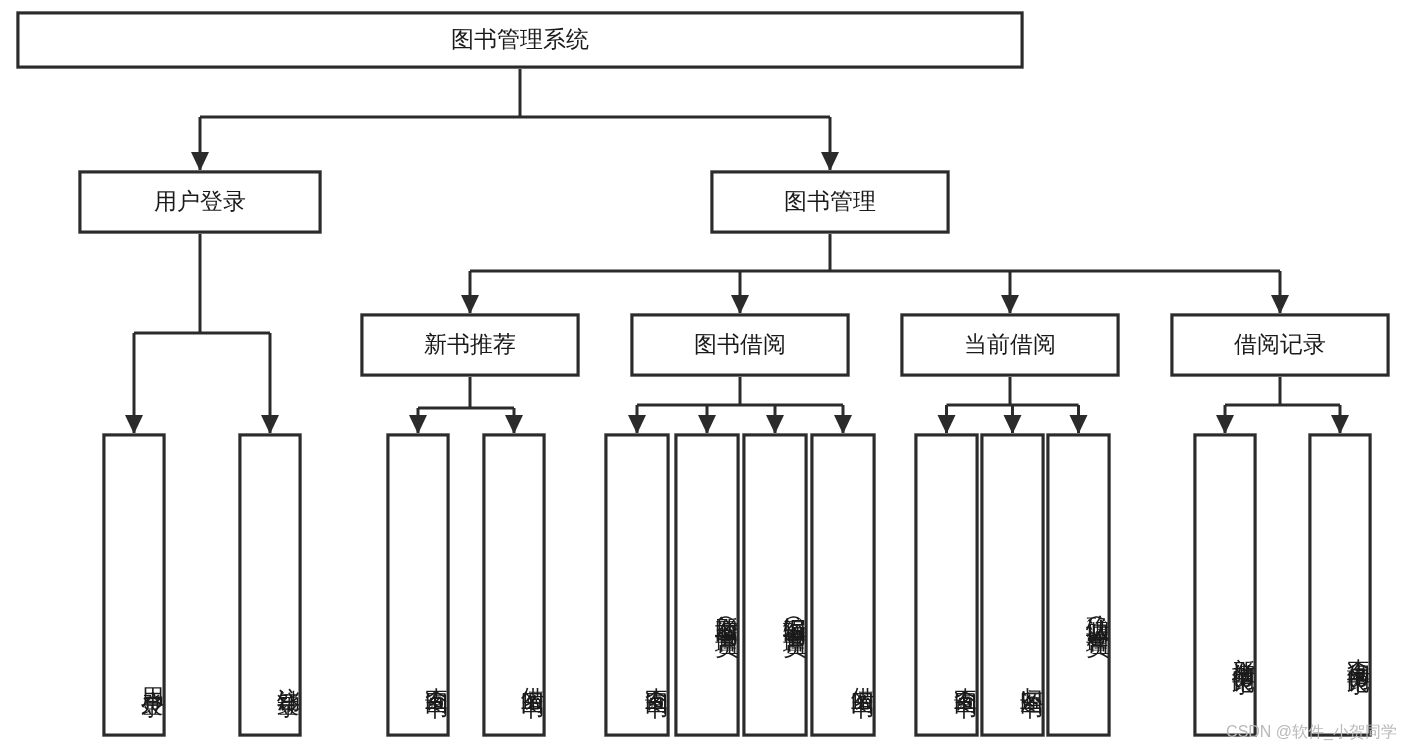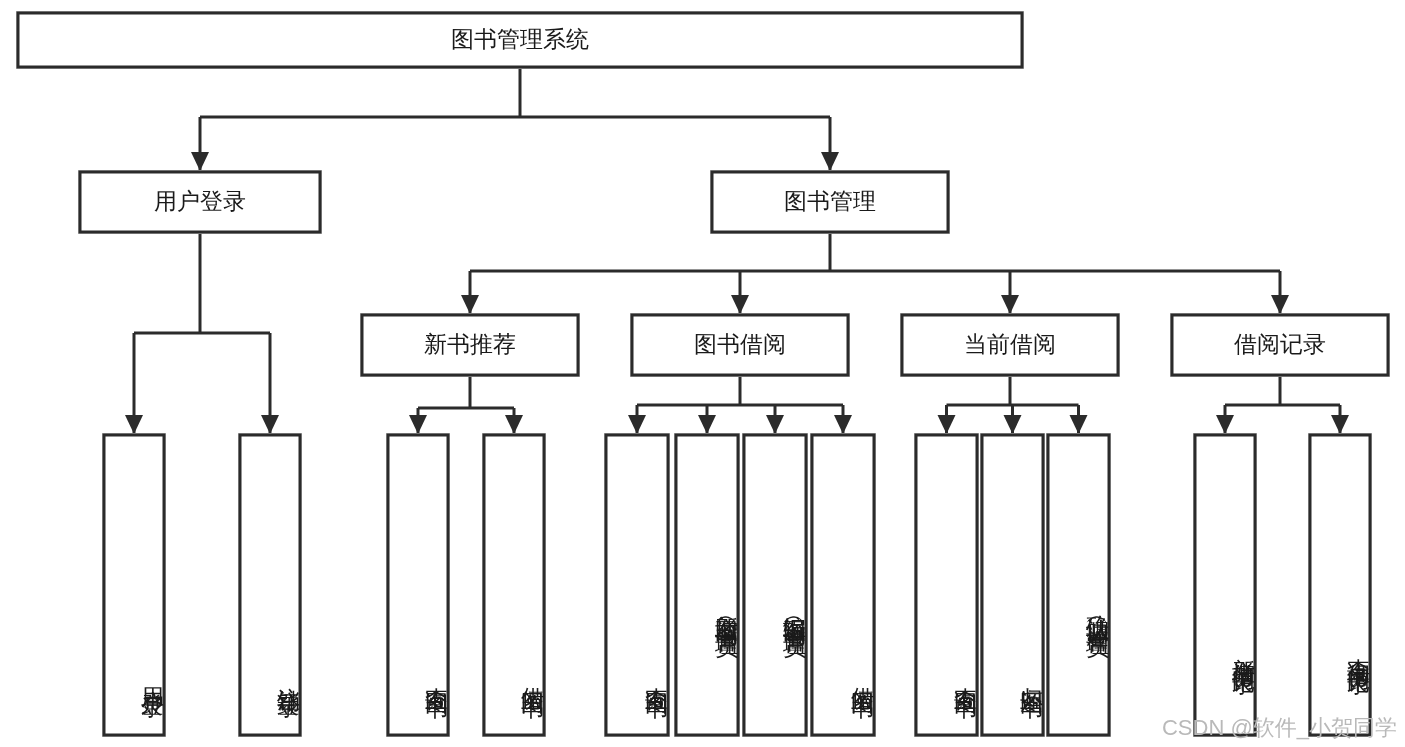--- a/index.html
+++ b/index.html
@@ -38,21 +38,21 @@
     display:flex;
     align-items:flex-start;
     justify-content:center;
     white-space:nowrap;
     pointer-events:none;
   }
   .watermark{
     position:absolute;
     right:8px;bottom:4px;
     font-family:"Liberation Sans","DejaVu Sans",sans-serif;
-    font-size:22px;
+    font-size:16px;
     color:#b9b9b9;
     white-space:nowrap;
     user-select:none;
   }
 </style>
 </head>
 <body>
 
 <div id="diagram-root">
 

